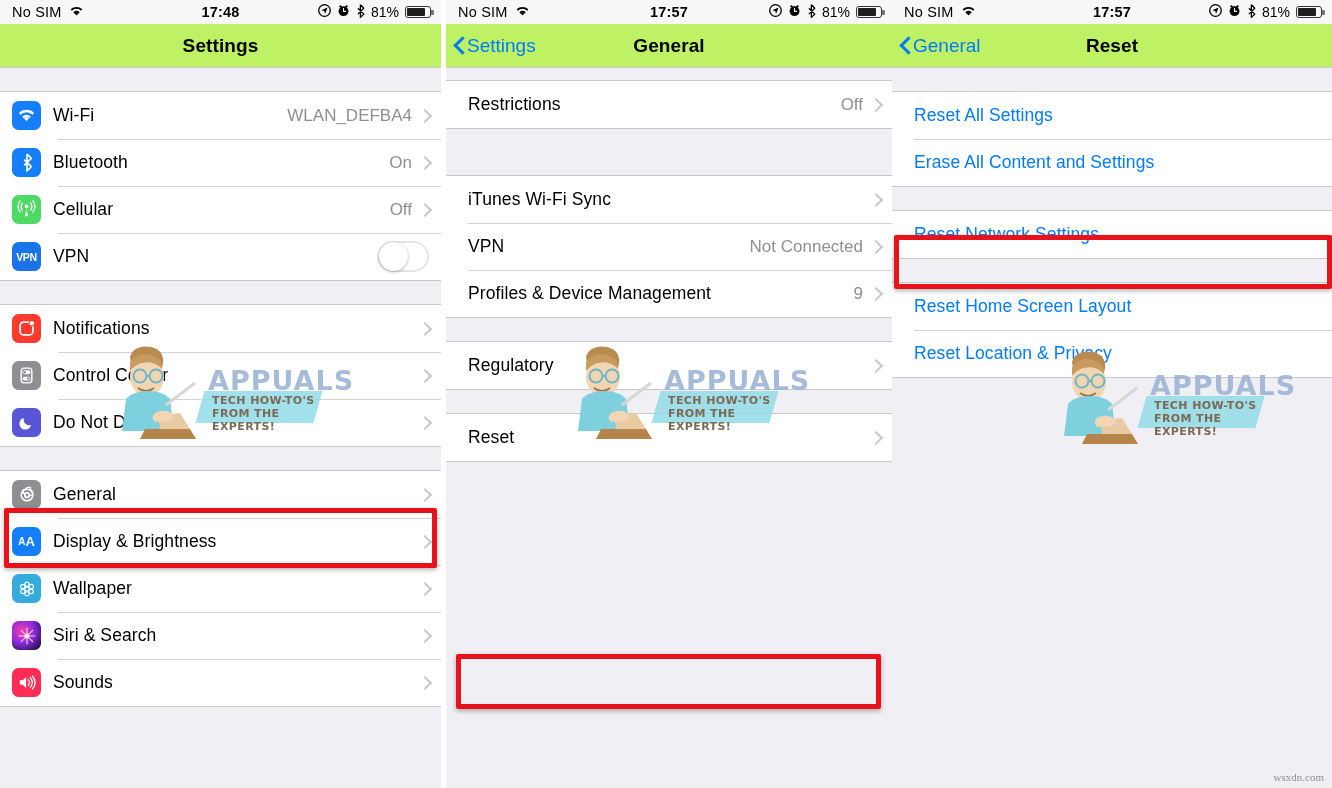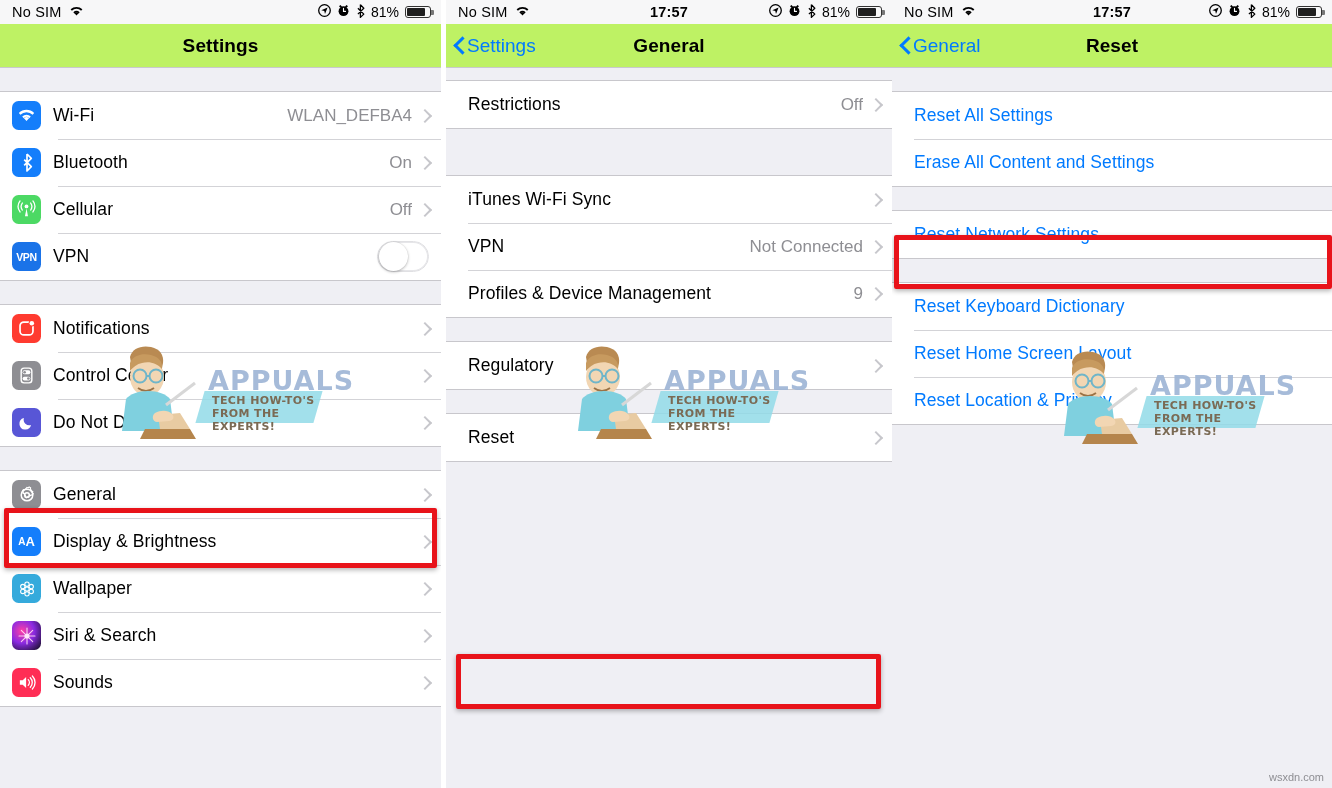--- a/index.html
+++ b/index.html
@@ -174,40 +174,41 @@
     transform: skewX(-16deg);
   }
   .wm .tag {
     position: absolute; left: 112px; top: 51px; width: 112px;
     font-family: "DejaVu Sans", sans-serif;
     font-size: 11px; font-weight: bold; line-height: 13px;
     color: #7a6a54; letter-spacing: .4px;
   }
   .wm-site {
     position: absolute; right: 8px; bottom: 5px; z-index: 25;
-    font-size: 11px; color: #8e8e93; font-family: Liberation Sans, sans-serif; text-align: center;
+    font-size: 11px; color: #8e8e93; font-family: Liberation Serif, serif; text-align: center;
   }
 </style>
 </head>
 <body>
 
 <div class="screens">
 
   <div class="phone" id="phone-1">
 
     <div class="statusbar">
       <div class="sb-left">
         <span class="sb-carrier">No SIM</span>
         <span>
           <svg width="15" height="12" viewBox="0 0 15 12">
               <path d="M7.5 10.6 5.4 8.3a3.1 3.1 0 0 1 4.2 0zM2.9 5.7a6.7 6.7 0 0 1 9.2 0l1.3-1.4a8.6 8.6 0 0 0-11.8 0z" fill="#000"></path>
               <path d="M4.3 7.2a4.7 4.7 0 0 1 6.4 0l-1.2 1.3a3 3 0 0 0-4 0z" fill="#000"></path>
             </svg>
         </span>
       </div>
+      <div class="sb-center">17:48</div>
       <div class="sb-right">
         <span>
           <svg width="13" height="13" viewBox="0 0 13 13">
               <circle cx="6.5" cy="6.5" r="5.8" fill="none" stroke="#000" stroke-width="1.3"></circle>
               <path d="M3.3 6.2 9.6 3.6 7 9.9 6.3 7z" fill="#000"></path>
             </svg>
         </span>
         <span>
           <svg width="13" height="13" viewBox="0 0 13 13">
               <circle cx="6.5" cy="7.2" r="4.9" fill="#000"></circle>
@@ -587,23 +588,20 @@
       <div class="group">
         <div class="row noicon">
           <span class="label noicon blue">Reset Network Settings</span>
         </div>
       </div>
 
       <div class="spacer"></div>
 
       <div class="group">
         <div class="row noicon">
-          <span class="label noicon blue">Reset Keyboard Dictionary</span>
-        </div>
-        <div class="row noicon">
           <span class="label noicon blue">Reset Home Screen Layout</span>
         </div>
         <div class="row noicon">
           <span class="label noicon blue">Reset Location &amp; Privacy</span>
         </div>
       </div>
 
       <div class="wm" style="left:150px; top:280px;">
         <svg class="guy" width="118" height="100" viewBox="0 0 118 100">
           <path d="M30 14c2-9 12-12 21-10 9 2 13 8 12 16l-2 10-28 3z" fill="#b98a52"></path>

